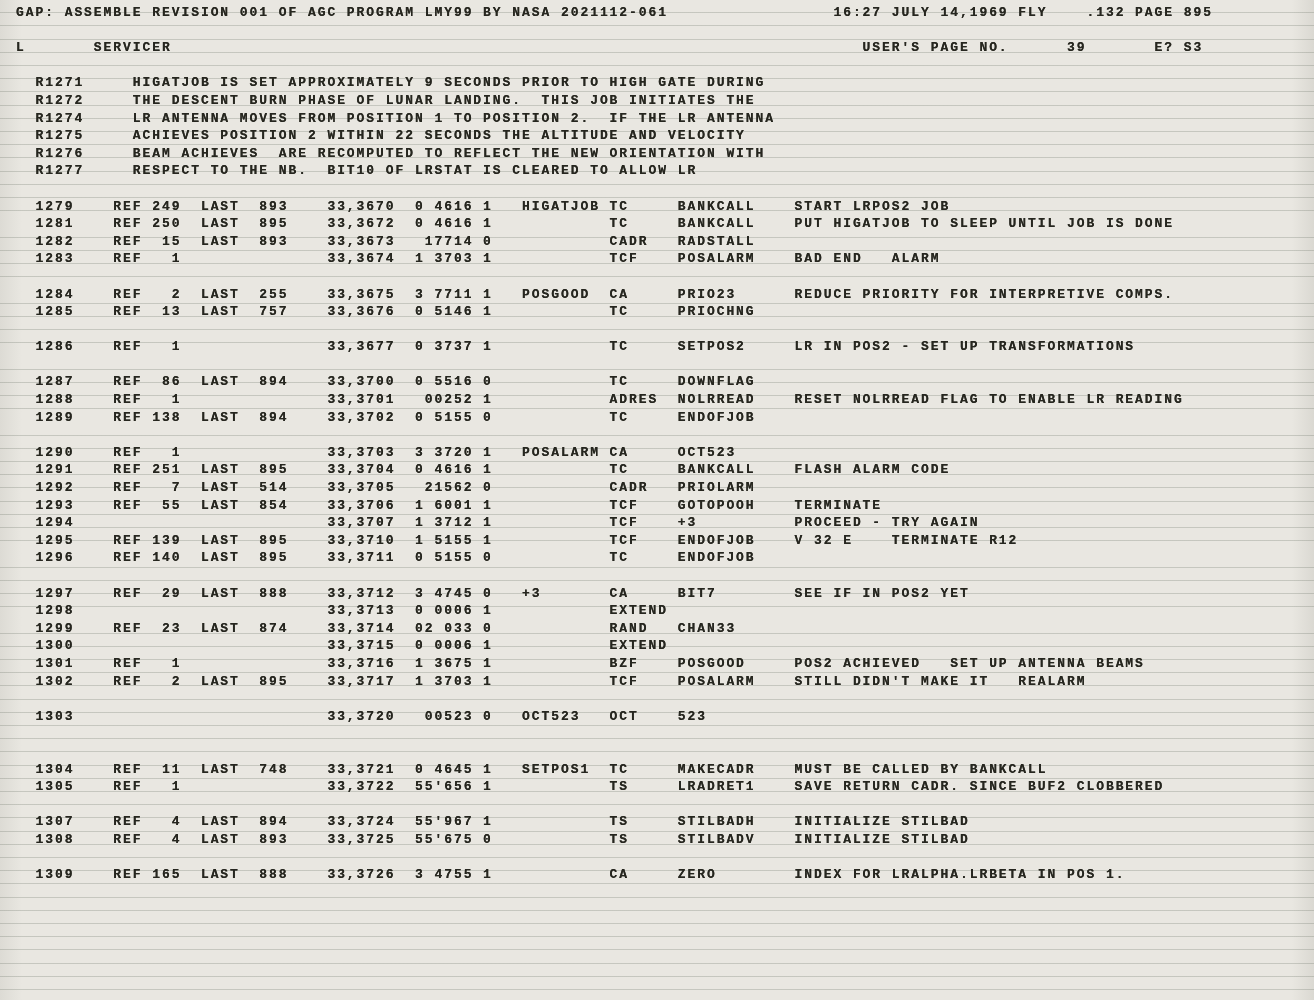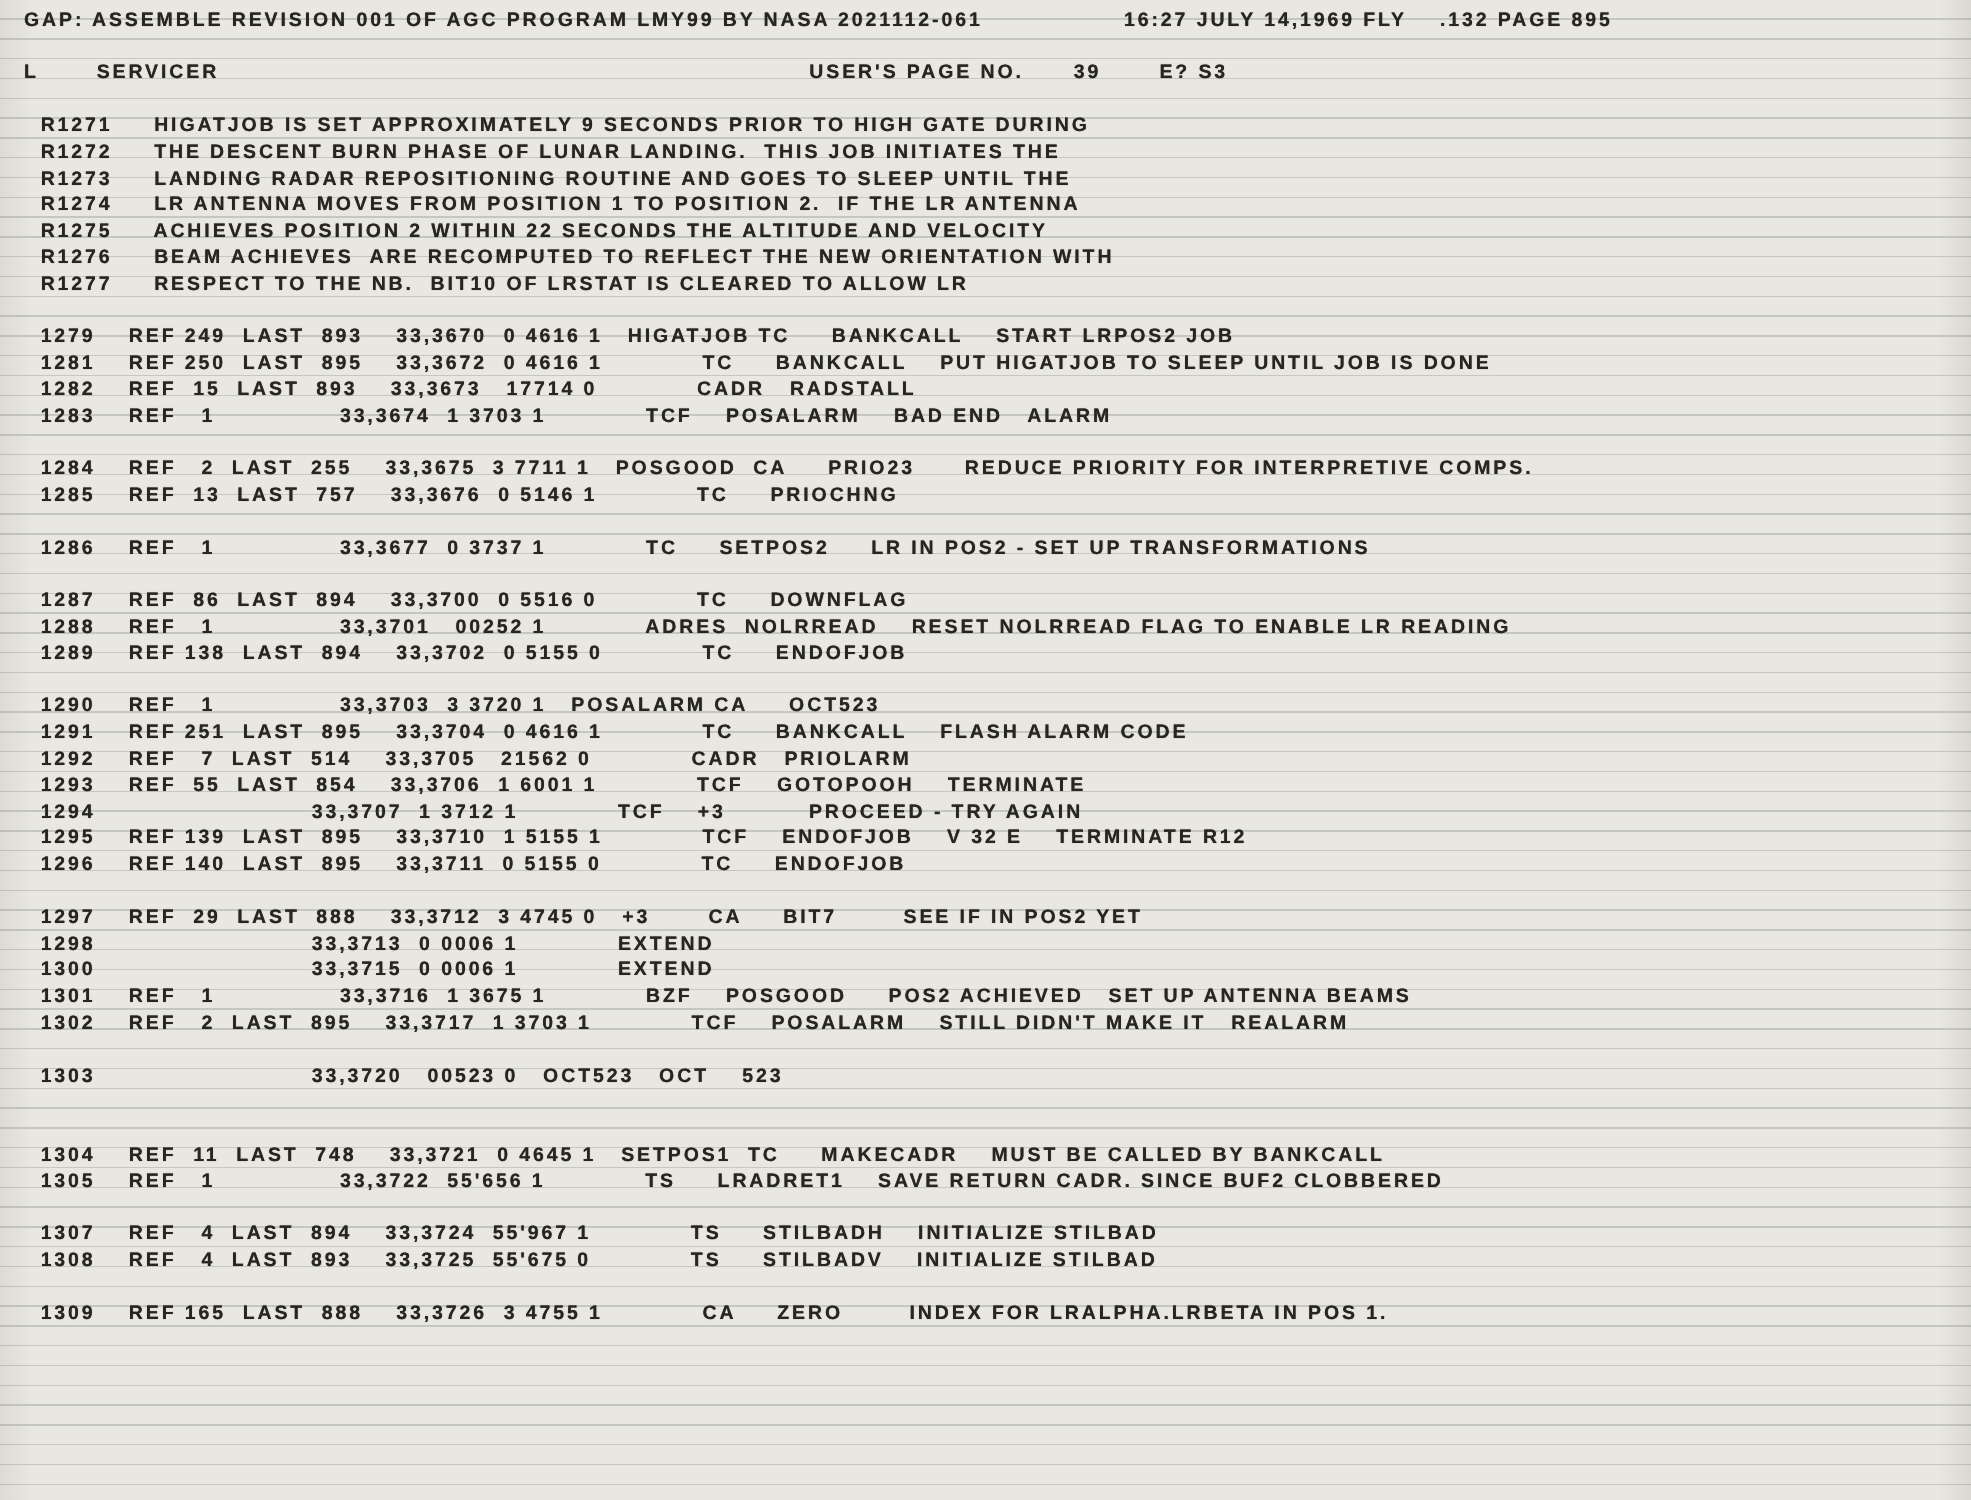--- a/index.html
+++ b/index.html
@@ -11,21 +11,21 @@
     background-image:
       linear-gradient(90deg, rgba(110,110,100,0.10) 0px, rgba(0,0,0,0) 22px, rgba(0,0,0,0) 1292px, rgba(110,110,100,0.12) 100%),
       repeating-linear-gradient(180deg, rgba(0,0,0,0) 0px, rgba(0,0,0,0) 12.3px, rgba(116,124,112,0.30) 12.3px, rgba(116,124,112,0.30) 13.2px);
   }
   .page {
     position: absolute;
     top: 0; left: 0;
     width: 1314px; height: 864px;
     padding: 4px 0 0 16px;
     box-sizing: border-box;
-    font-family: Liberation Sans, sans-serif;
+    font-family: Liberation Mono, monospace;
     font-weight: 700;
     font-size: 13px;
     line-height: 17.6px;
     letter-spacing: 1.93px;
     color: #26261f;
     text-shadow: 0 0 0.5px rgba(38,38,30,0.85);
   }
   .ln {
     height: 17.6px;
     white-space: pre;
@@ -34,21 +34,20 @@
 </head>
 <body>
 
 <div class="page">
   <div class="ln">GAP: ASSEMBLE REVISION 001 OF AGC PROGRAM LMY99 BY NASA 2021112-061                 16:27 JULY 14,1969 FLY    .132 PAGE 895</div>
   <div class="ln"></div>
   <div class="ln">L       SERVICER                                                                       USER'S PAGE NO.      39       E? S3</div>
   <div class="ln"></div>
   <div class="ln">  R1271     HIGATJOB IS SET APPROXIMATELY 9 SECONDS PRIOR TO HIGH GATE DURING</div>
   <div class="ln">  R1272     THE DESCENT BURN PHASE OF LUNAR LANDING.  THIS JOB INITIATES THE</div>
-  <div class="ln">  R1273     LANDING RADAR REPOSITIONING ROUTINE AND GOES TO SLEEP UNTIL THE</div>
   <div class="ln">  R1274     LR ANTENNA MOVES FROM POSITION 1 TO POSITION 2.  IF THE LR ANTENNA</div>
   <div class="ln">  R1275     ACHIEVES POSITION 2 WITHIN 22 SECONDS THE ALTITUDE AND VELOCITY</div>
   <div class="ln">  R1276     BEAM ACHIEVES  ARE RECOMPUTED TO REFLECT THE NEW ORIENTATION WITH</div>
   <div class="ln">  R1277     RESPECT TO THE NB.  BIT10 OF LRSTAT IS CLEARED TO ALLOW LR</div>
   <div class="ln"></div>
   <div class="ln">  1279    REF 249  LAST  893    33,3670  0 4616 1   HIGATJOB TC     BANKCALL    START LRPOS2 JOB</div>
   <div class="ln">  1281    REF 250  LAST  895    33,3672  0 4616 1            TC     BANKCALL    PUT HIGATJOB TO SLEEP UNTIL JOB IS DONE</div>
   <div class="ln">  1282    REF  15  LAST  893    33,3673   17714 0            CADR   RADSTALL</div>
   <div class="ln">  1283    REF   1               33,3674  1 3703 1            TCF    POSALARM    BAD END   ALARM</div>
   <div class="ln"></div>
@@ -64,20 +63,21 @@
   <div class="ln">  1290    REF   1               33,3703  3 3720 1   POSALARM CA     OCT523</div>
   <div class="ln">  1291    REF 251  LAST  895    33,3704  0 4616 1            TC     BANKCALL    FLASH ALARM CODE</div>
   <div class="ln">  1292    REF   7  LAST  514    33,3705   21562 0            CADR   PRIOLARM</div>
   <div class="ln">  1293    REF  55  LAST  854    33,3706  1 6001 1            TCF    GOTOPOOH    TERMINATE</div>
   <div class="ln">  1294                          33,3707  1 3712 1            TCF    +3          PROCEED - TRY AGAIN</div>
   <div class="ln">  1295    REF 139  LAST  895    33,3710  1 5155 1            TCF    ENDOFJOB    V 32 E    TERMINATE R12</div>
   <div class="ln">  1296    REF 140  LAST  895    33,3711  0 5155 0            TC     ENDOFJOB</div>
   <div class="ln"></div>
   <div class="ln">  1297    REF  29  LAST  888    33,3712  3 4745 0   +3       CA     BIT7        SEE IF IN POS2 YET</div>
   <div class="ln">  1298                          33,3713  0 0006 1            EXTEND</div>
+  <div class="ln">  1299    REF  23  LAST  874    33,3714  02 033 0            RAND   CHAN33</div>
   <div class="ln">  1300                          33,3715  0 0006 1            EXTEND</div>
   <div class="ln">  1301    REF   1               33,3716  1 3675 1            BZF    POSGOOD     POS2 ACHIEVED   SET UP ANTENNA BEAMS</div>
   <div class="ln">  1302    REF   2  LAST  895    33,3717  1 3703 1            TCF    POSALARM    STILL DIDN'T MAKE IT   REALARM</div>
   <div class="ln"></div>
   <div class="ln">  1303                          33,3720   00523 0   OCT523   OCT    523</div>
   <div class="ln"></div>
   <div class="ln"></div>
   <div class="ln">  1304    REF  11  LAST  748    33,3721  0 4645 1   SETPOS1  TC     MAKECADR    MUST BE CALLED BY BANKCALL</div>
   <div class="ln">  1305    REF   1               33,3722  55'656 1            TS     LRADRET1    SAVE RETURN CADR. SINCE BUF2 CLOBBERED</div>
   <div class="ln"></div>

